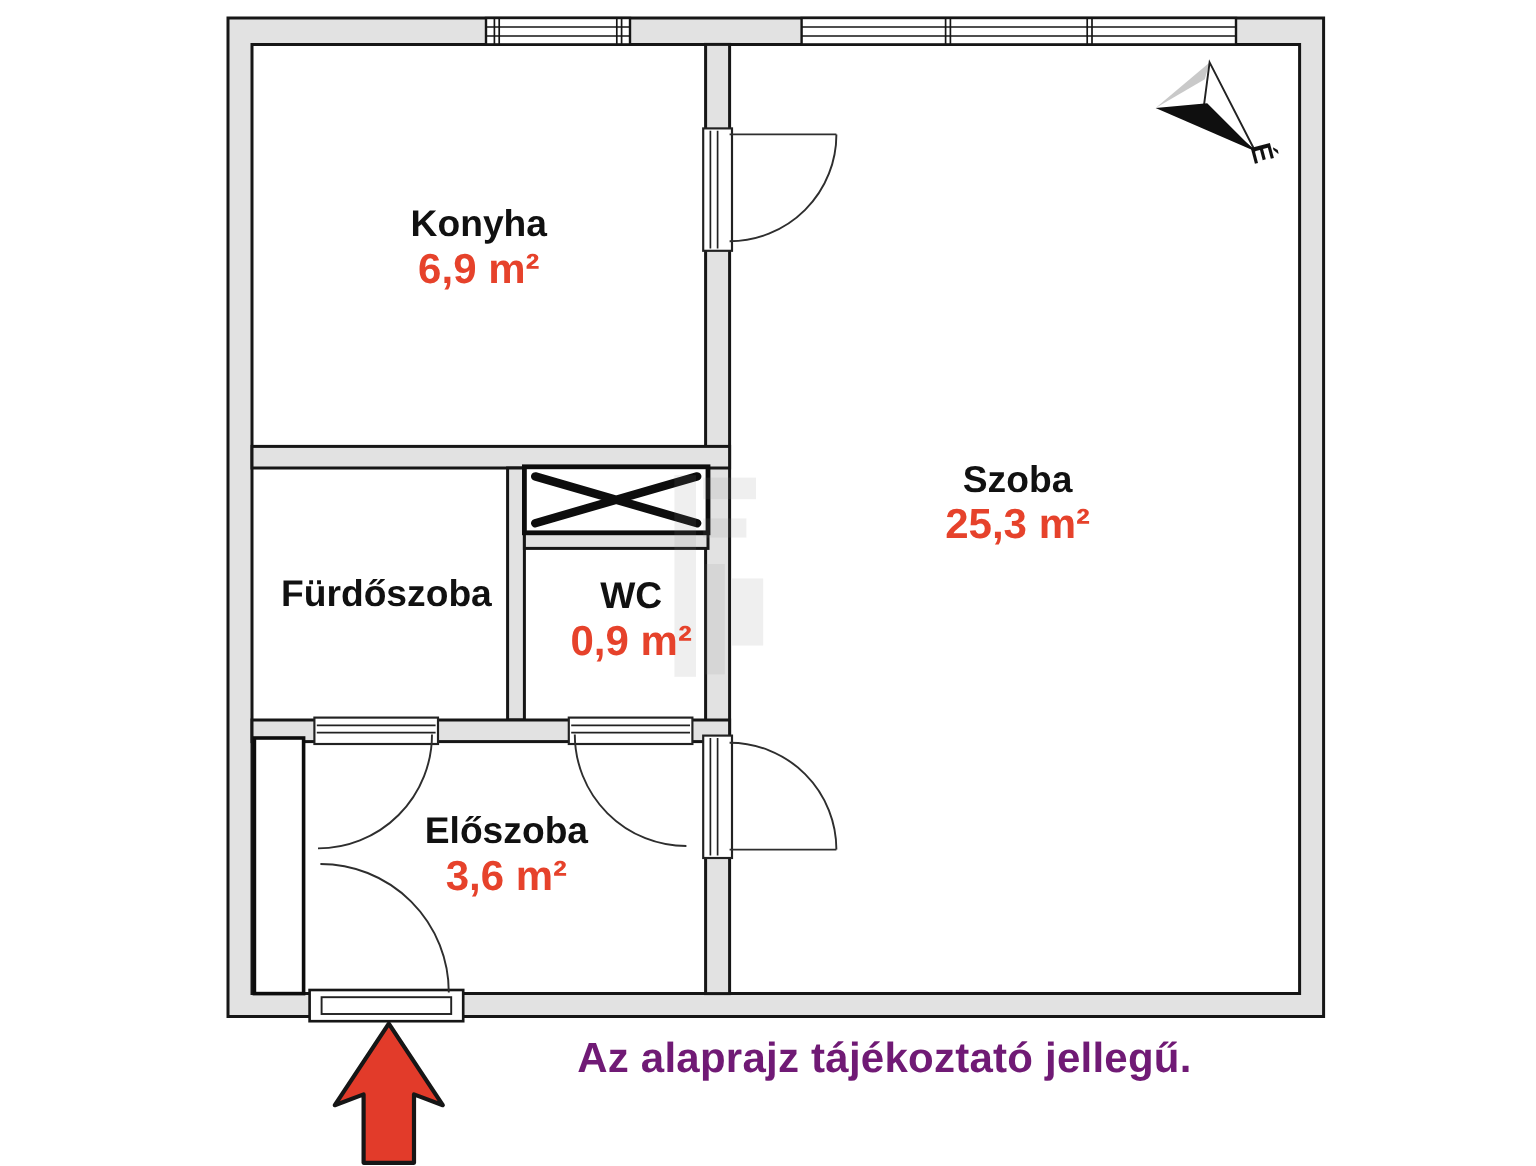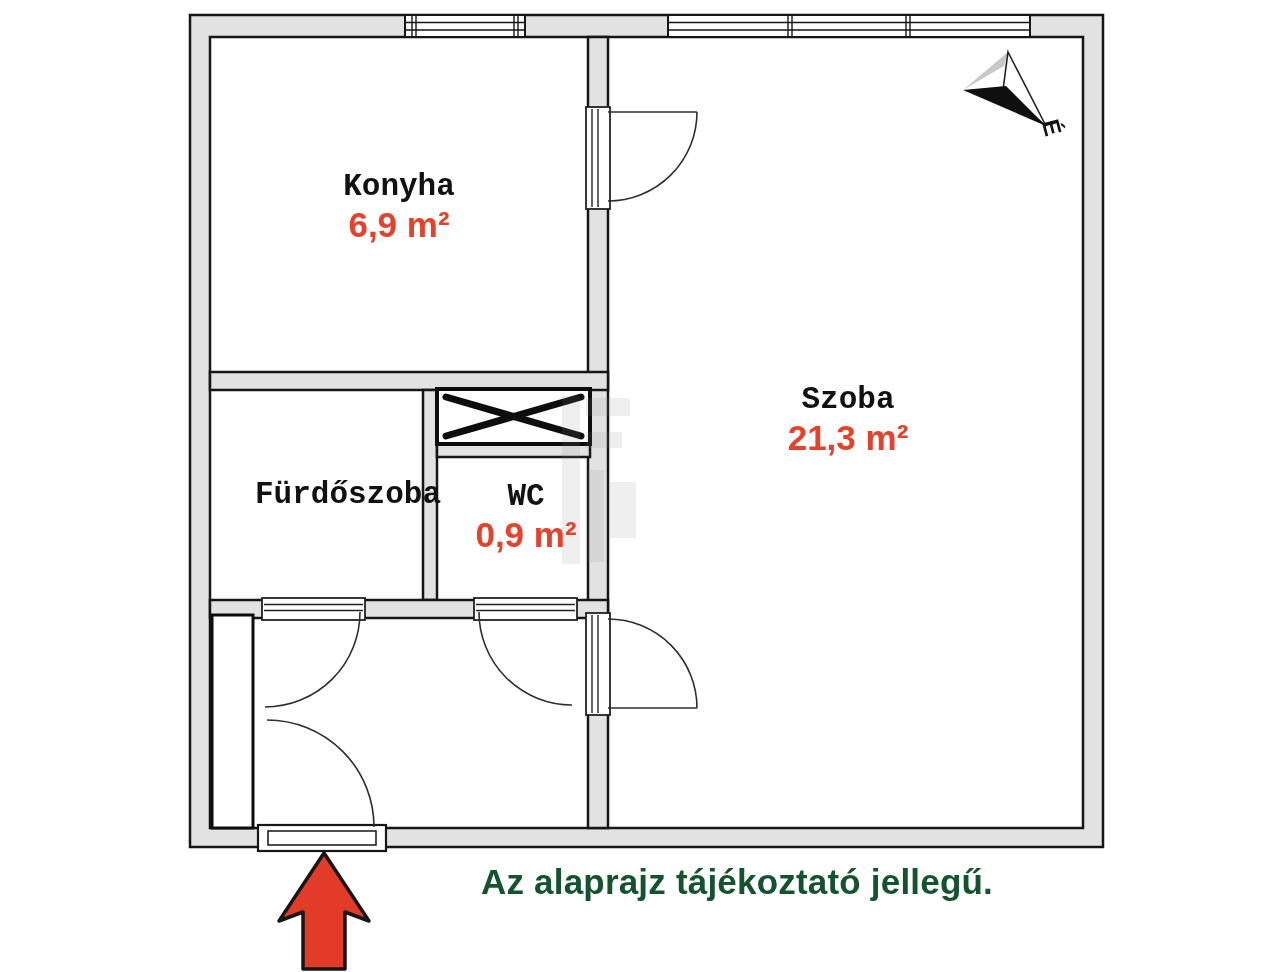--- a/index.html
+++ b/index.html
@@ -11,25 +11,25 @@
   html,body{width:1280px;height:972px;background:#ffffff;overflow:hidden;}
   #screen{
     position:relative;width:1280px;height:972px;background:#ffffff;
     font-family:"Liberation Sans", sans-serif;
   }
   #plan-svg{position:absolute;left:0;top:0;}
   .room-label{
     position:absolute;transform:translate(-50%,-50%);
     text-align:center;white-space:nowrap;font-weight:700;color:#111;
   }
-  .room-name{font-size:31px;line-height:1.16;display:block;font-family:Liberation Mono, monospace;}
+  .room-name{font-size:31px;line-height:1.16;display:block;}
   .room-area{font-size:35px;line-height:1.16;display:block;color:var(--red);}
   .footer-line{
     position:absolute;left:737px;transform:translateX(-50%);
-    font-weight:700;color:#14532d;font-size:35px;white-space:nowrap;
+    font-weight:700;color:#701a75;font-size:35px;white-space:nowrap;
     letter-spacing:0.2px;
   }
   #footer-line1{top:862px;}
   #footer-line2{top:907px;}
 </style>
 </head>
 <body>
 
 <div id="screen">
 
@@ -112,30 +112,34 @@
     </g>
 
     <polygon points="324,853 369,921 345,912 345,969 303,969 303,912 279,921" fill="#E23B2A" stroke="#161616" stroke-width="3.5" stroke-linejoin="round"></polygon>
   </svg>
 
   <div class="room-label" style="left:399px;top:207px;">
     <span class="room-name">Konyha</span>
     <span class="room-area">6,9 m²</span>
   </div>
 
-  <div class="room-label" style="left:322px;top:495px;margin-left:26px;">
+  <div class="room-label" style="left:322px;top:495px;">
     <span class="room-name">Fürdőszoba</span>
   </div>
 
   <div class="room-label" style="left:526px;top:517px;">
     <span class="room-name">WC</span>
     <span class="room-area">0,9 m²</span>
   </div>
 
+  <div class="room-label" style="left:422px;top:713px;">
+    <span class="room-name">Előszoba</span>
+    <span class="room-area">3,6 m²</span>
+  </div>
 
   <div class="room-label" style="left:848px;top:420px;">
     <span class="room-name">Szoba</span>
-    <span class="room-area">21,3 m²</span>
+    <span class="room-area">25,3 m²</span>
   </div>
 
   <div class="footer-line" id="footer-line1">Az alaprajz tájékoztató jellegű.</div>
 
 </div>
 
 </body></html>

